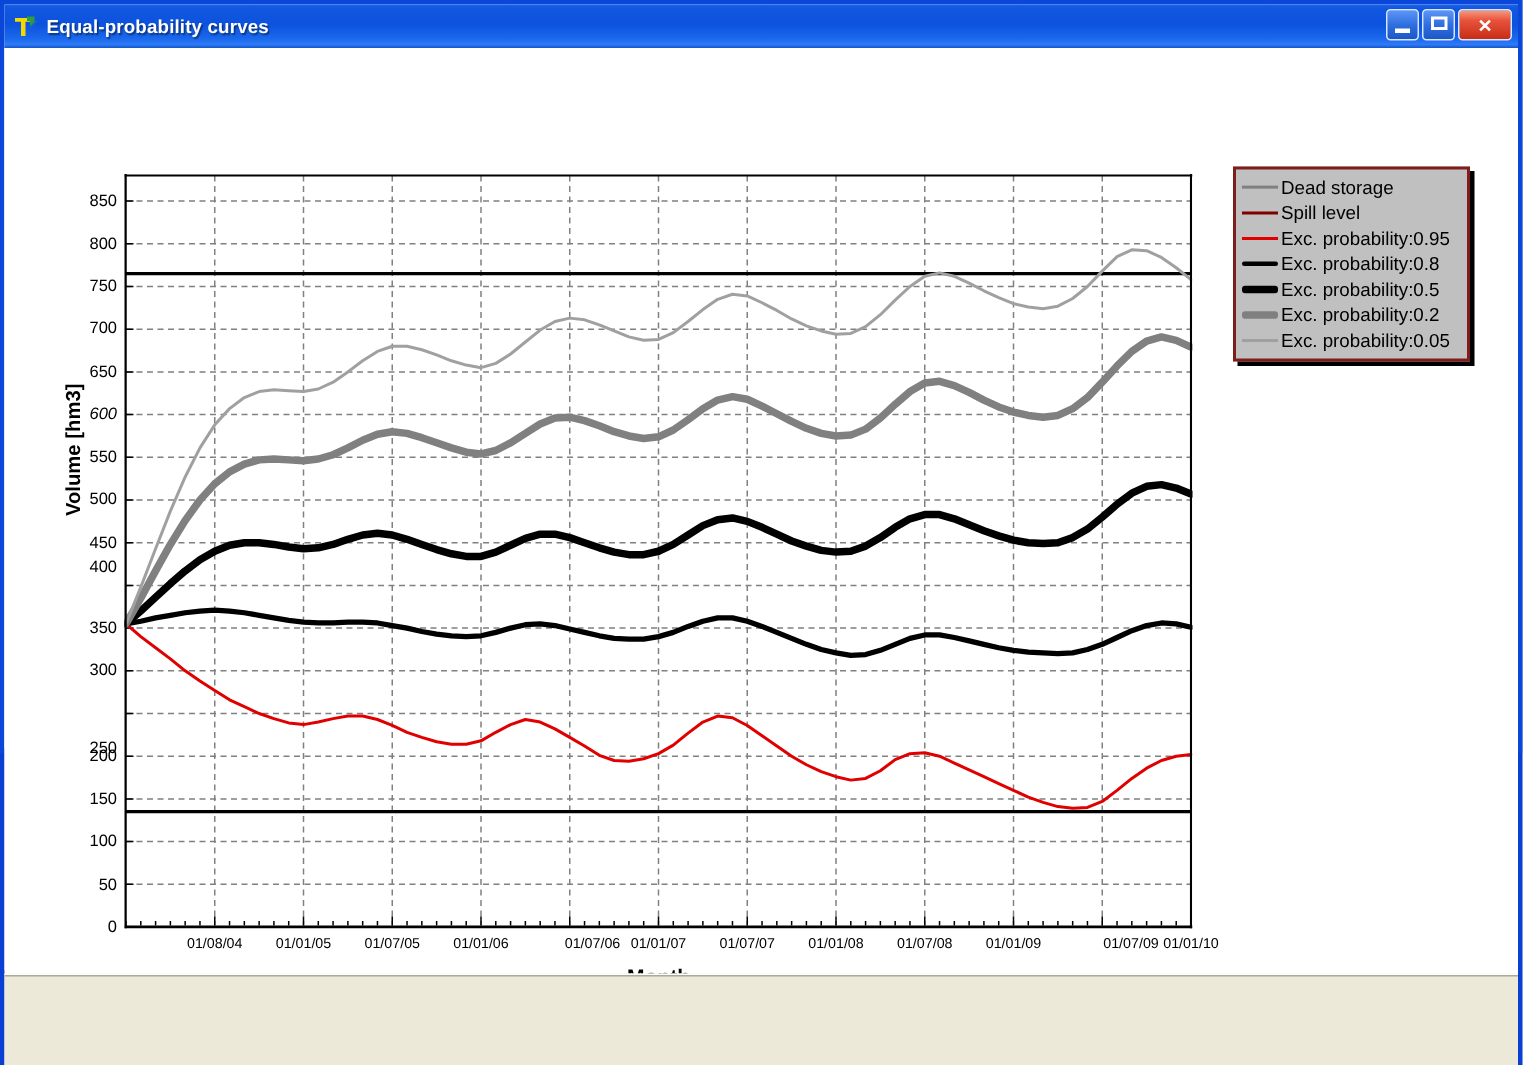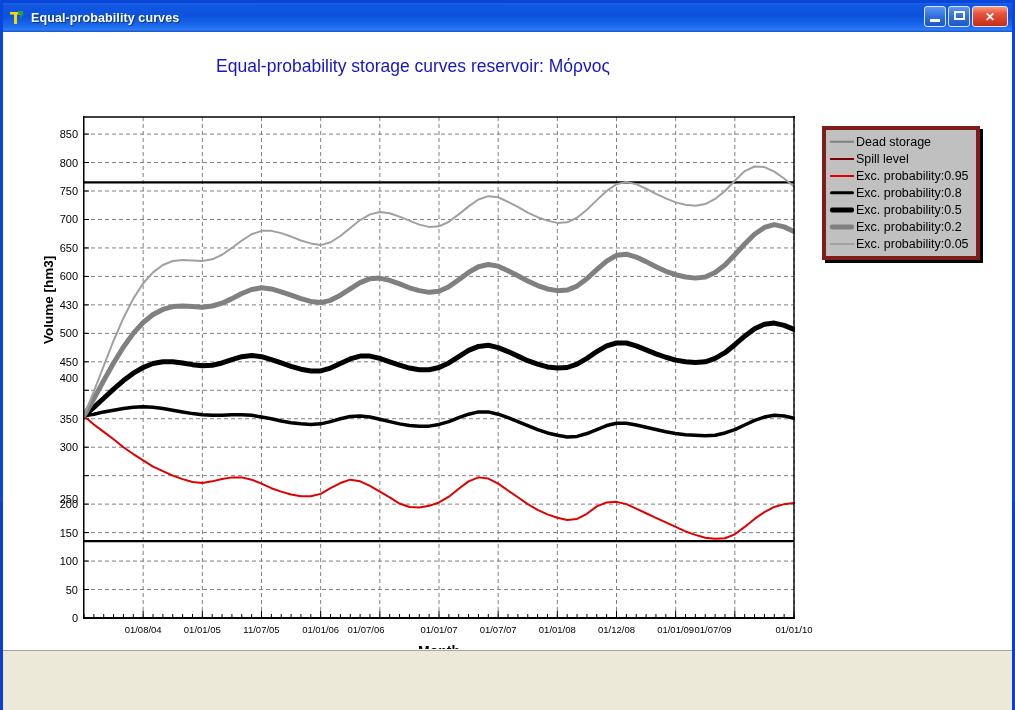--- a/index.html
+++ b/index.html
@@ -108,24 +108,24 @@
     font-size: 11px; color: #000; white-space: nowrap;
   }
   .xtick {
     position: absolute; top: 508px;
     transform: translateX(-50%);
     font-size: 9.5px; color: #000; white-space: nowrap;
   }
 
   
   #legend {
-    position: absolute; left: 819px; top: 94px;
+    position: absolute; left: 819px; top: 79px;
     width: 158px;
     background: #c0c0c0;
-    border: 4px solid #7f1d1d;
+    border: 2px solid #7f1d1d;
     box-shadow: 3px 3px 0 #000;
     padding: 3px 2px 4px 3px;
     box-sizing: border-box;
   }
   .leg-row { display: flex; align-items: center; height: 17px; }
   .leg-swatch { width: 26px; height: 14px; flex: none; position: relative; }
   .leg-swatch i {
     position: absolute; left: 1px; right: 1px; top: 50%;
     transform: translateY(-50%);
     display: block;
@@ -169,21 +169,20 @@
       <div class="wbtn close">
         <span class="glyph">✕</span>
       </div>
     </div>
   </div>
 
   <div id="client">
 
     <div id="chart-area">
 
-      <div id="chart-title">Equal-probability storage curves reservoir: Μόρνος</div>
 
       <div id="plot-wrap">
         <svg id="plot-svg" width="712" height="503" viewBox="0 0 712 503">
           <rect x="0" y="0" width="712" height="503" fill="#ffffff"></rect>
           <g id="g-grid">
               <line x1="1" y1="473.53409090909093" x2="711" y2="473.53409090909093" stroke="#808080" stroke-width="1" stroke-dasharray="4,3"></line>
               <line x1="1" y1="445.0681818181818" x2="711" y2="445.0681818181818" stroke="#808080" stroke-width="1" stroke-dasharray="4,3"></line>
               <line x1="1" y1="416.60227272727275" x2="711" y2="416.60227272727275" stroke="#808080" stroke-width="1" stroke-dasharray="4,3"></line>
               <line x1="1" y1="388.1363636363636" x2="711" y2="388.1363636363636" stroke="#808080" stroke-width="1" stroke-dasharray="4,3"></line>
               <line x1="1" y1="359.6704545454545" x2="711" y2="359.6704545454545" stroke="#808080" stroke-width="1" stroke-dasharray="4,3"></line>
@@ -328,40 +327,40 @@
             <div class="ytick" style="top: 473.534px;">50</div>
             <div class="ytick" style="top: 445.068px;">100</div>
             <div class="ytick" style="top: 416.602px; text-align: center;">150</div>
             <div class="ytick" style="top: 388.136px;">200</div>
             <div class="ytick" style="top: 359.67px; margin-top: 23px;">250</div>
             <div class="ytick" style="top: 331.205px;">300</div>
             <div class="ytick" style="top: 302.739px;">350</div>
             <div class="ytick" style="top: 262px;">400</div>
             <div class="ytick" style="top: 245.807px;">450</div>
             <div class="ytick" style="top: 217.341px;">500</div>
-            <div class="ytick" style="top: 188.875px;">430</div>
-            <div class="ytick" style="top: 160.409px;">600</div>
+            <div class="ytick" style="top: 188.875px;">550</div>
+            <div class="ytick" style="top: 160.409px; font-style: italic;">600</div>
             <div class="ytick" style="top: 131.943px;">650</div>
             <div class="ytick" style="top: 103.477px;">700</div>
             <div class="ytick" style="top: 75.0114px;">750</div>
             <div class="ytick" style="top: 46.5455px;">800</div>
             <div class="ytick" style="top: 18.0795px;">850</div>
           </div>
         <div id="xtick-holder">
             <div class="xtick" style="left: 60.1667px;">01/08/04</div>
             <div class="xtick" style="left: 119.333px;">01/01/05</div>
-            <div class="xtick" style="left: 178.5px;">11/07/05</div>
+            <div class="xtick" style="left: 178.5px;">01/07/05</div>
             <div class="xtick" style="left: 237.667px;">01/01/06</div>
-            <div class="xtick" style="left: 283px;">01/07/06</div>
+            <div class="xtick" style="left: 312px;">01/07/06</div>
             <div class="xtick" style="left: 356px;">01/01/07</div>
             <div class="xtick" style="left: 415.167px;">01/07/07</div>
             <div class="xtick" style="left: 474.333px;">01/01/08</div>
-            <div class="xtick" style="left: 533.5px;">01/12/08</div>
+            <div class="xtick" style="left: 533.5px;">01/07/08</div>
             <div class="xtick" style="left: 592.667px;">01/01/09</div>
-            <div class="xtick" style="left: 630px;">01/07/09</div>
+            <div class="xtick" style="left: 671px;">01/07/09</div>
             <div class="xtick" style="left: 711px;">01/01/10</div>
           </div>
       </div>
 
       <div id="legend">
           <div class="leg-row">
             <span class="leg-swatch">
               <i style="background: rgb(128, 128, 128); height: 2.5px; border-radius: 0px;"></i>
             </span>
             <span class="leg-text">Dead storage</span>

